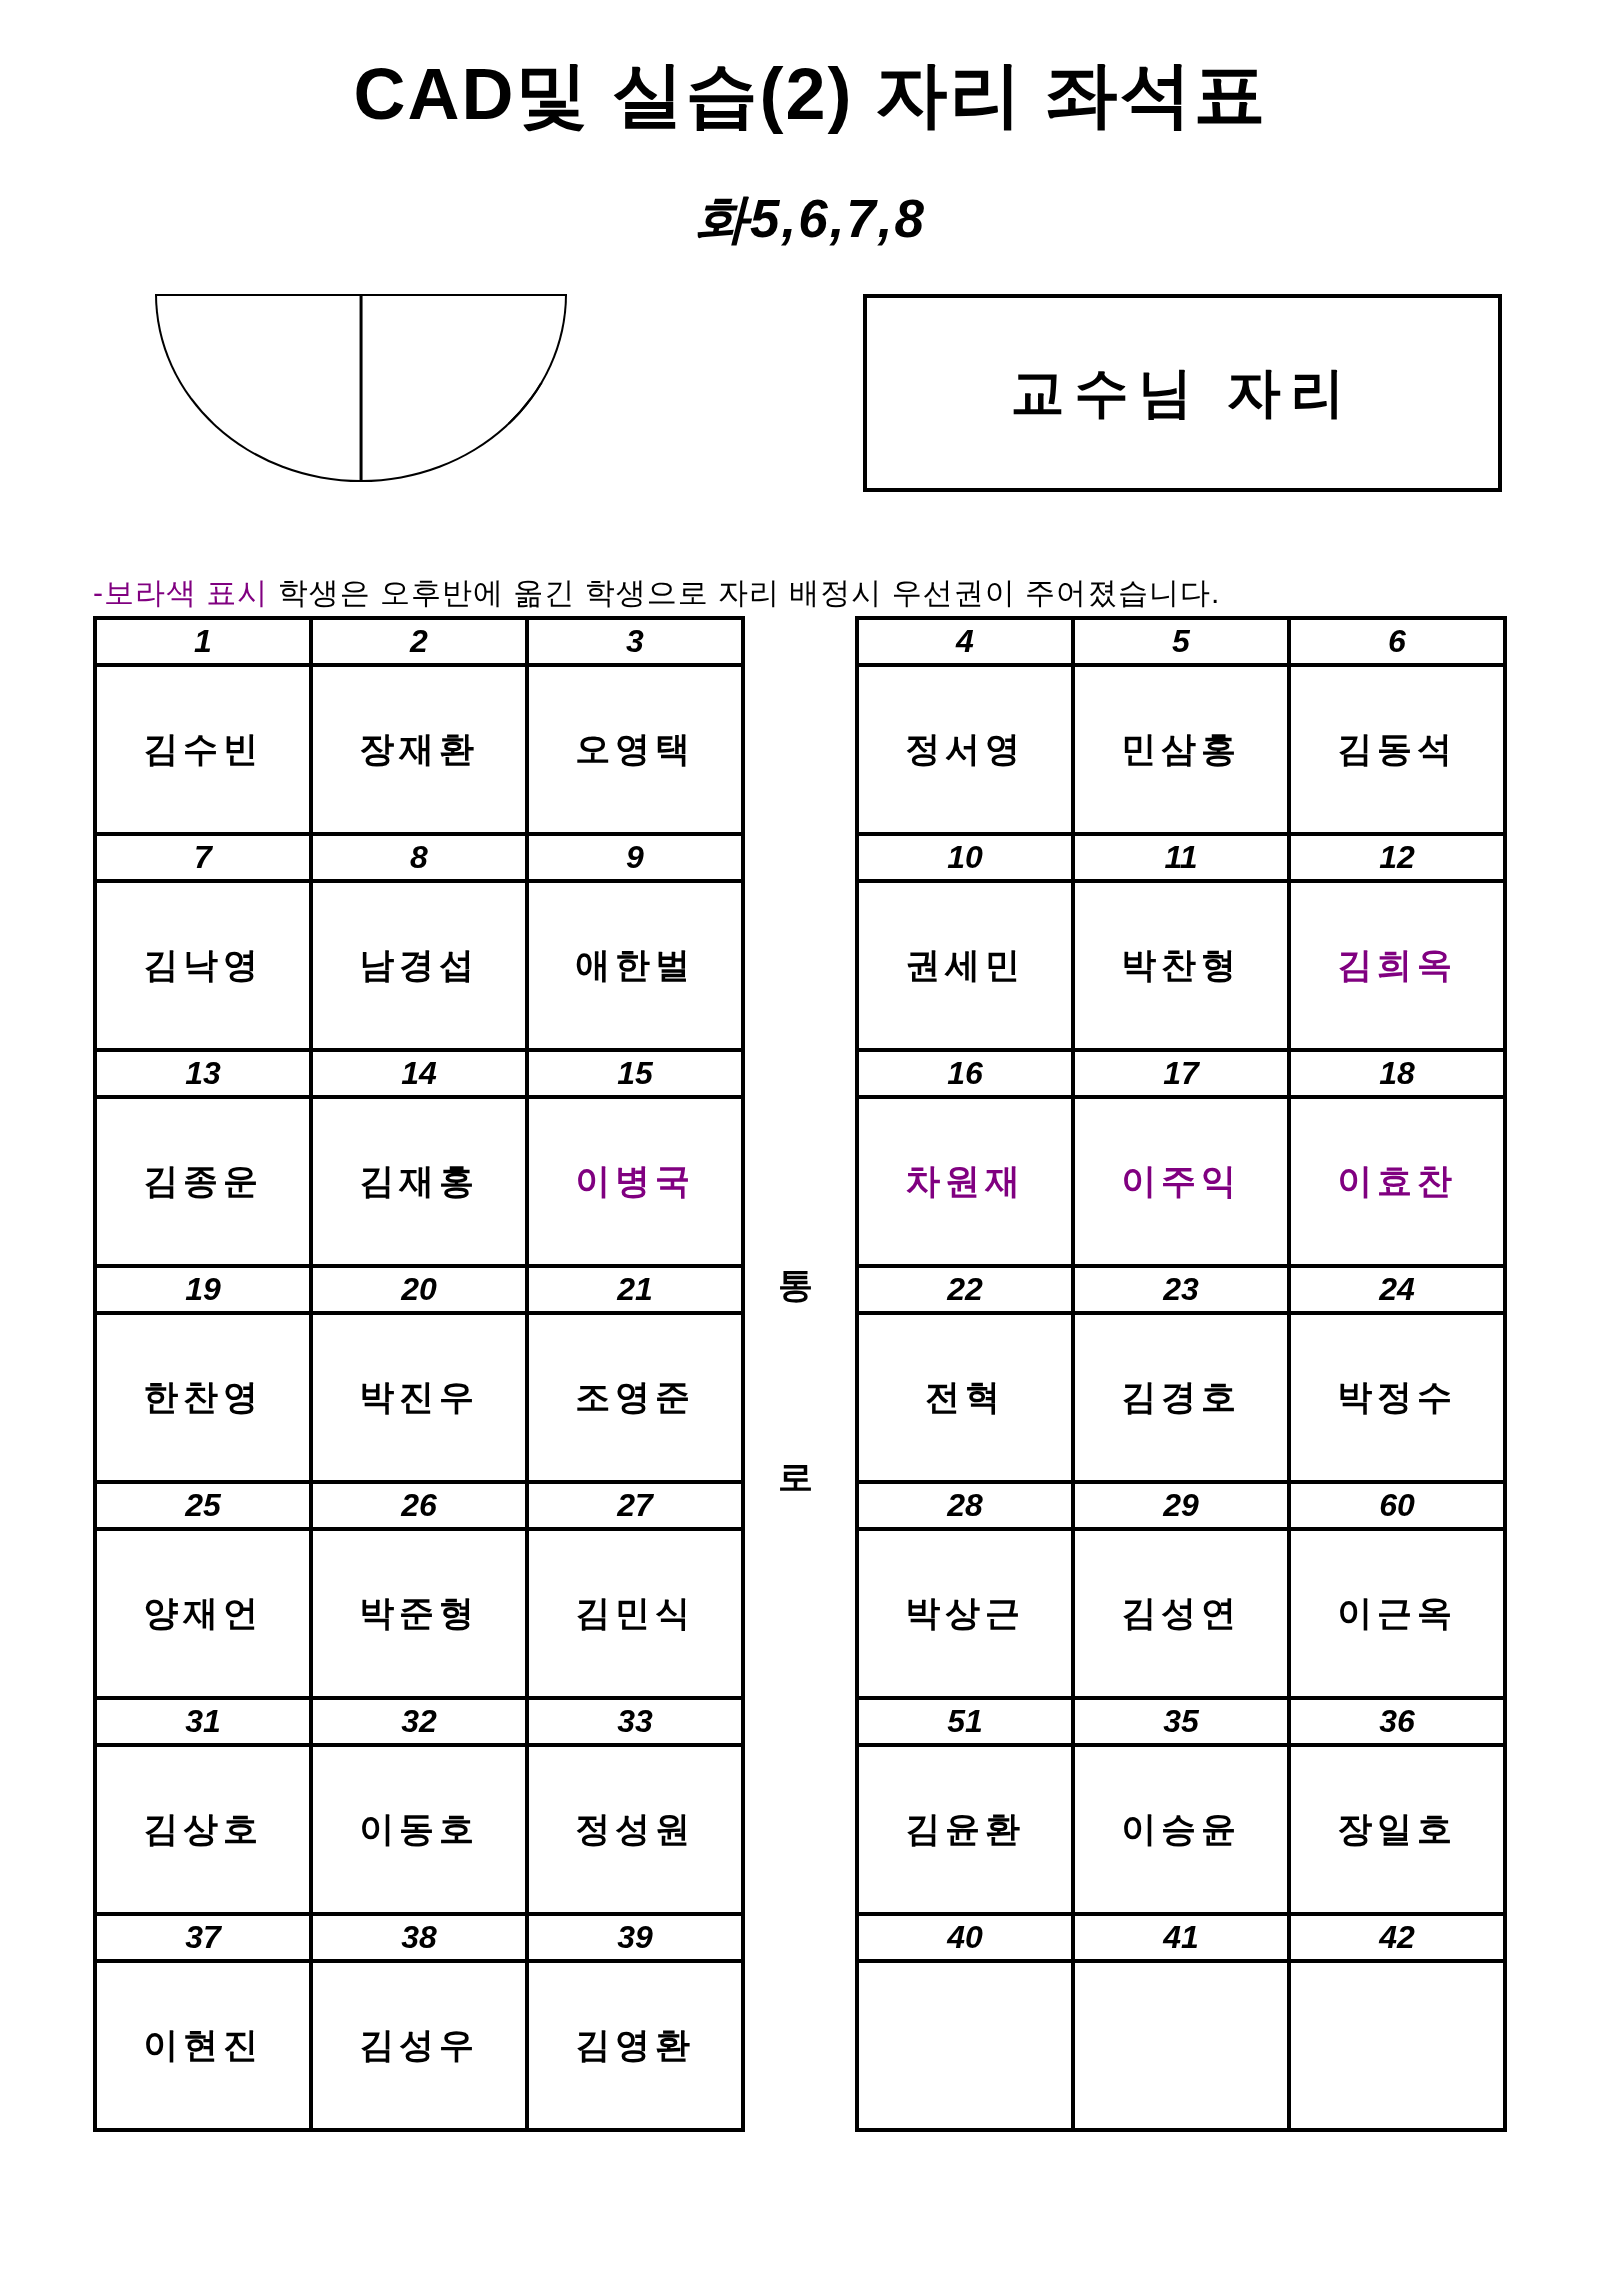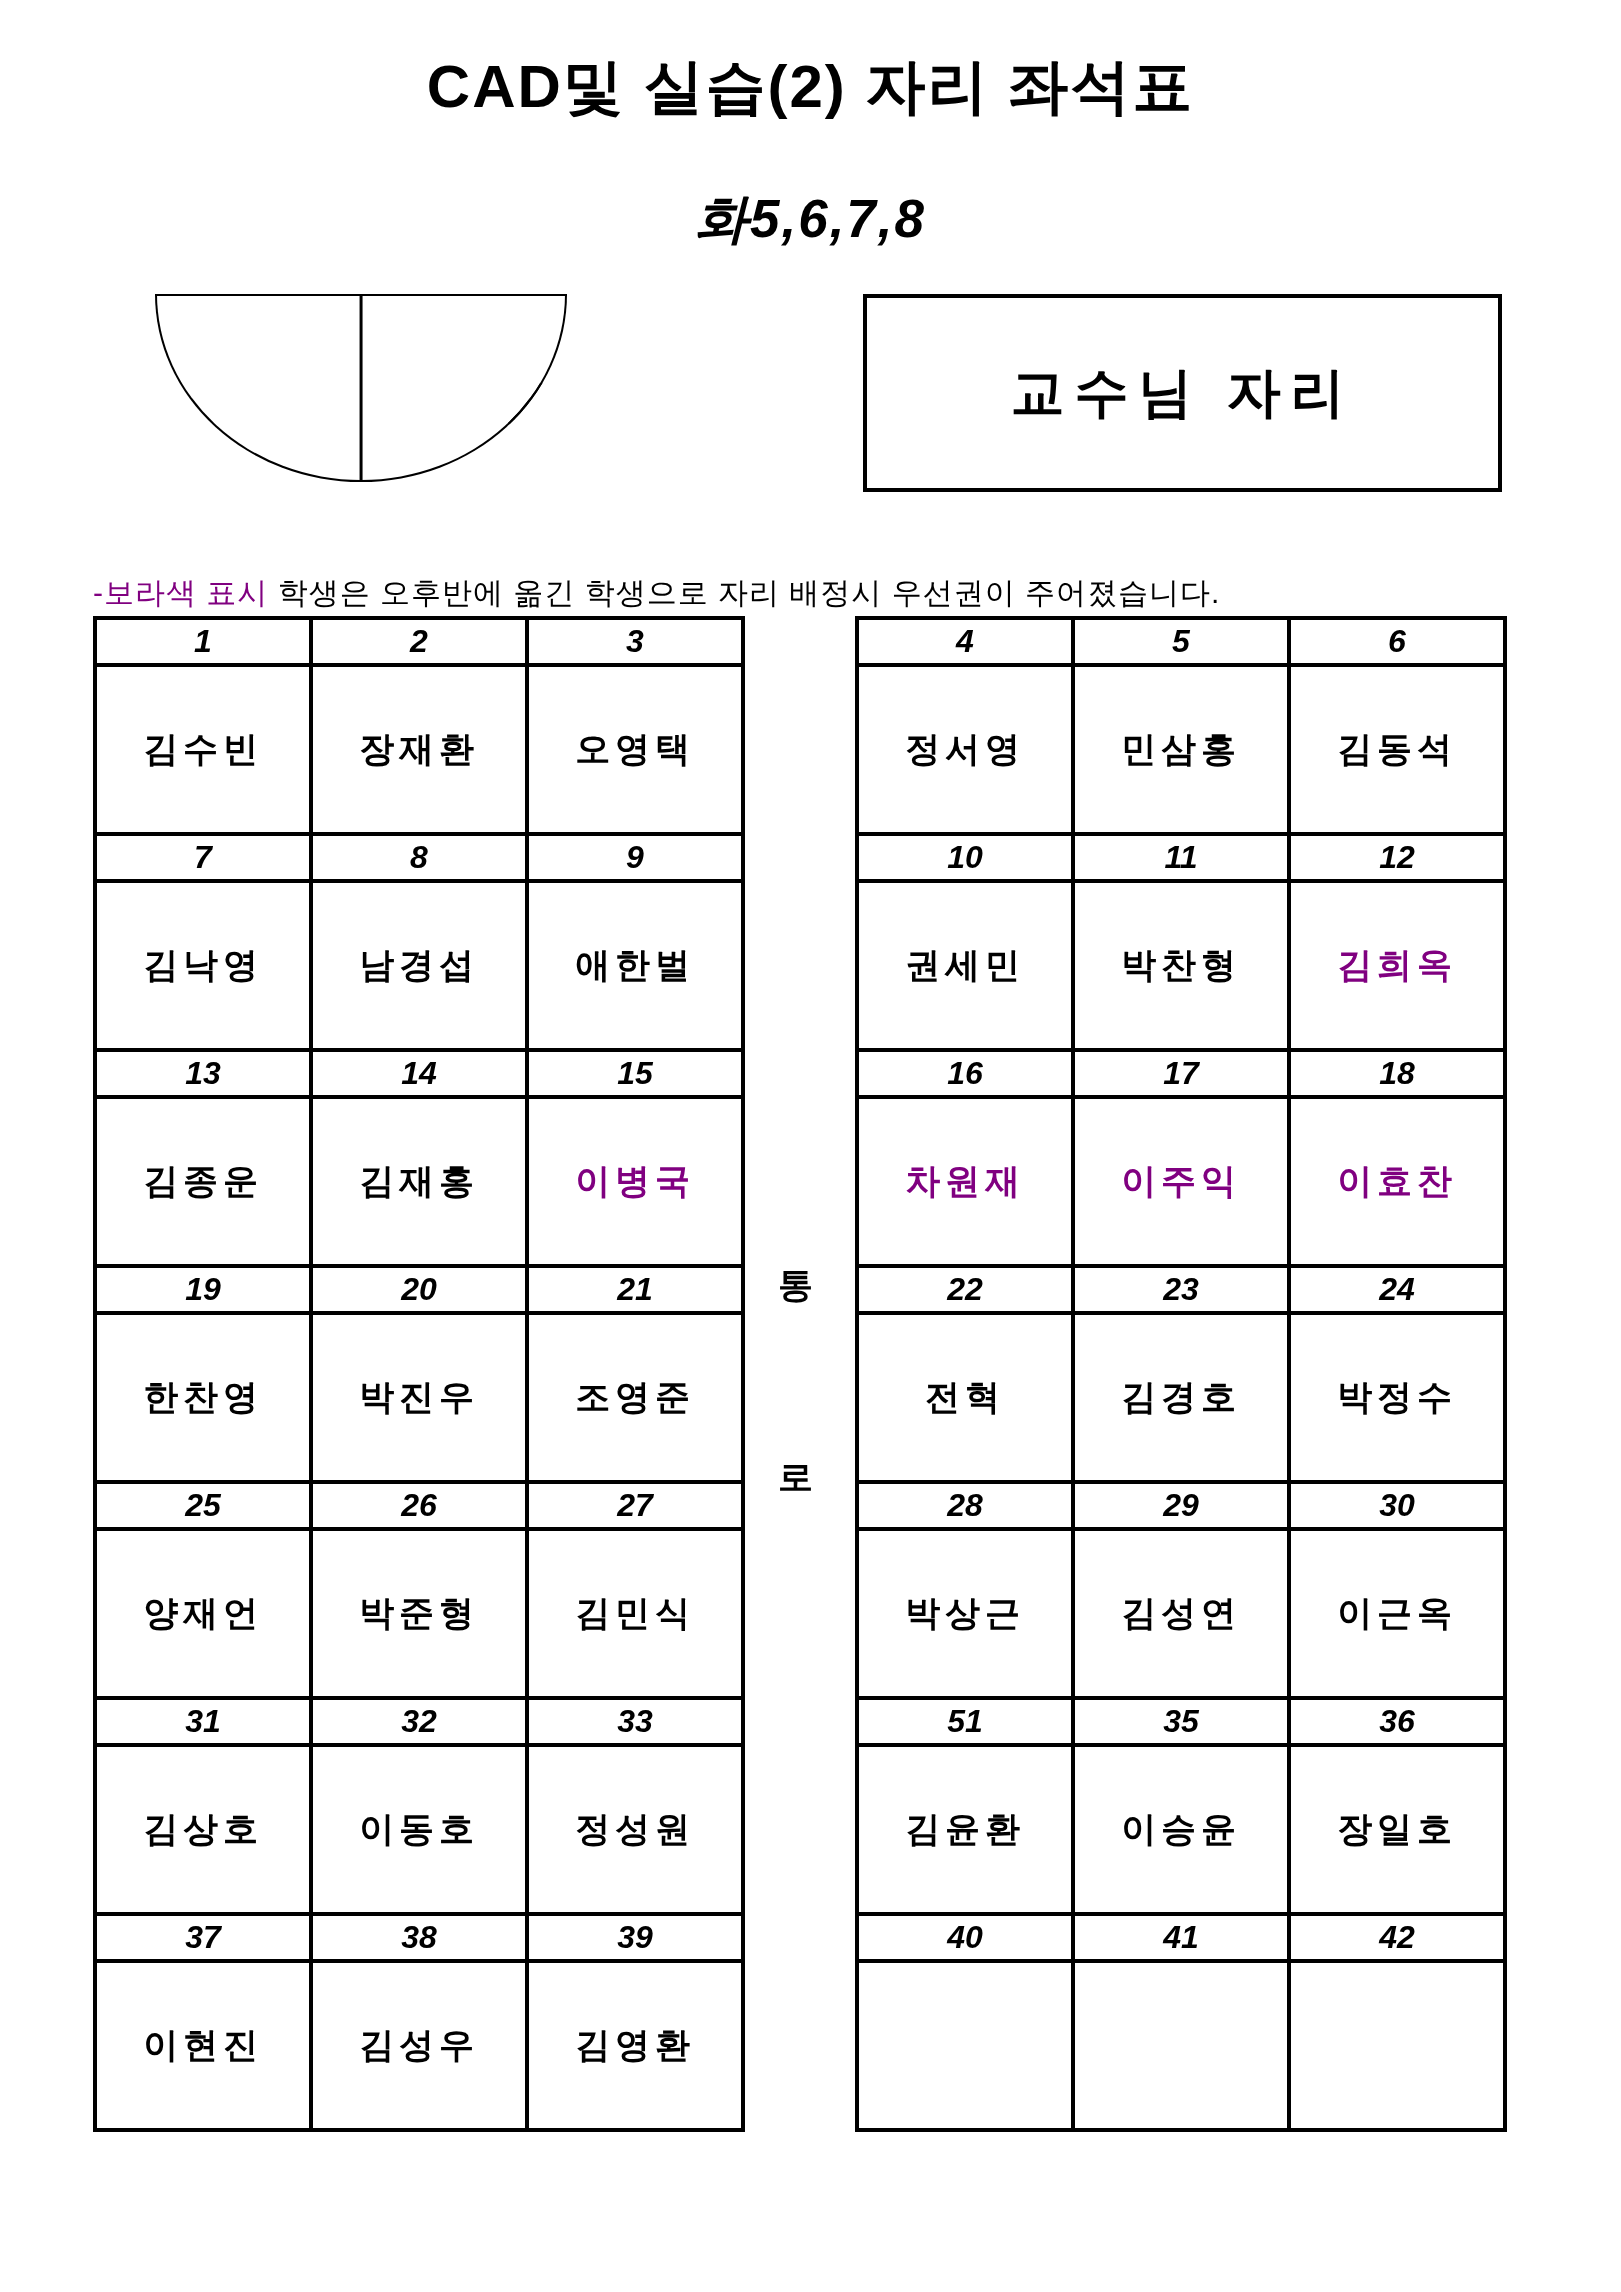--- a/index.html
+++ b/index.html
@@ -11,21 +11,21 @@
     background: #ffffff;
     color: #000000;
     font-family: "Liberation Sans", sans-serif;
     overflow: hidden;
   }
   .title {
     position: absolute;
     top: 47px; left: 0;
     width: 100%;
     text-align: center;
-    font-size: 60px;
+    font-size: 72px;
     font-weight: bold;
     letter-spacing: 2px;
     white-space: nowrap;
   }
   .subtitle {
     position: absolute;
     top: 184px; left: 0;
     width: 100%;
     text-align: center;
     font-size: 53px;
@@ -246,21 +246,21 @@
       <th>24</th>
     </tr>
     <tr class="name-row">
       <td>전혁</td>
       <td>김경호</td>
       <td>박정수</td>
     </tr>
     <tr class="num-row">
       <th>28</th>
       <th>29</th>
-      <th>30</th>
+      <th>60</th>
     </tr>
     <tr class="name-row">
       <td>박상근</td>
       <td>김성연</td>
       <td>이근옥</td>
     </tr>
     <tr class="num-row">
       <th>51</th>
       <th>35</th>
       <th>36</th>

